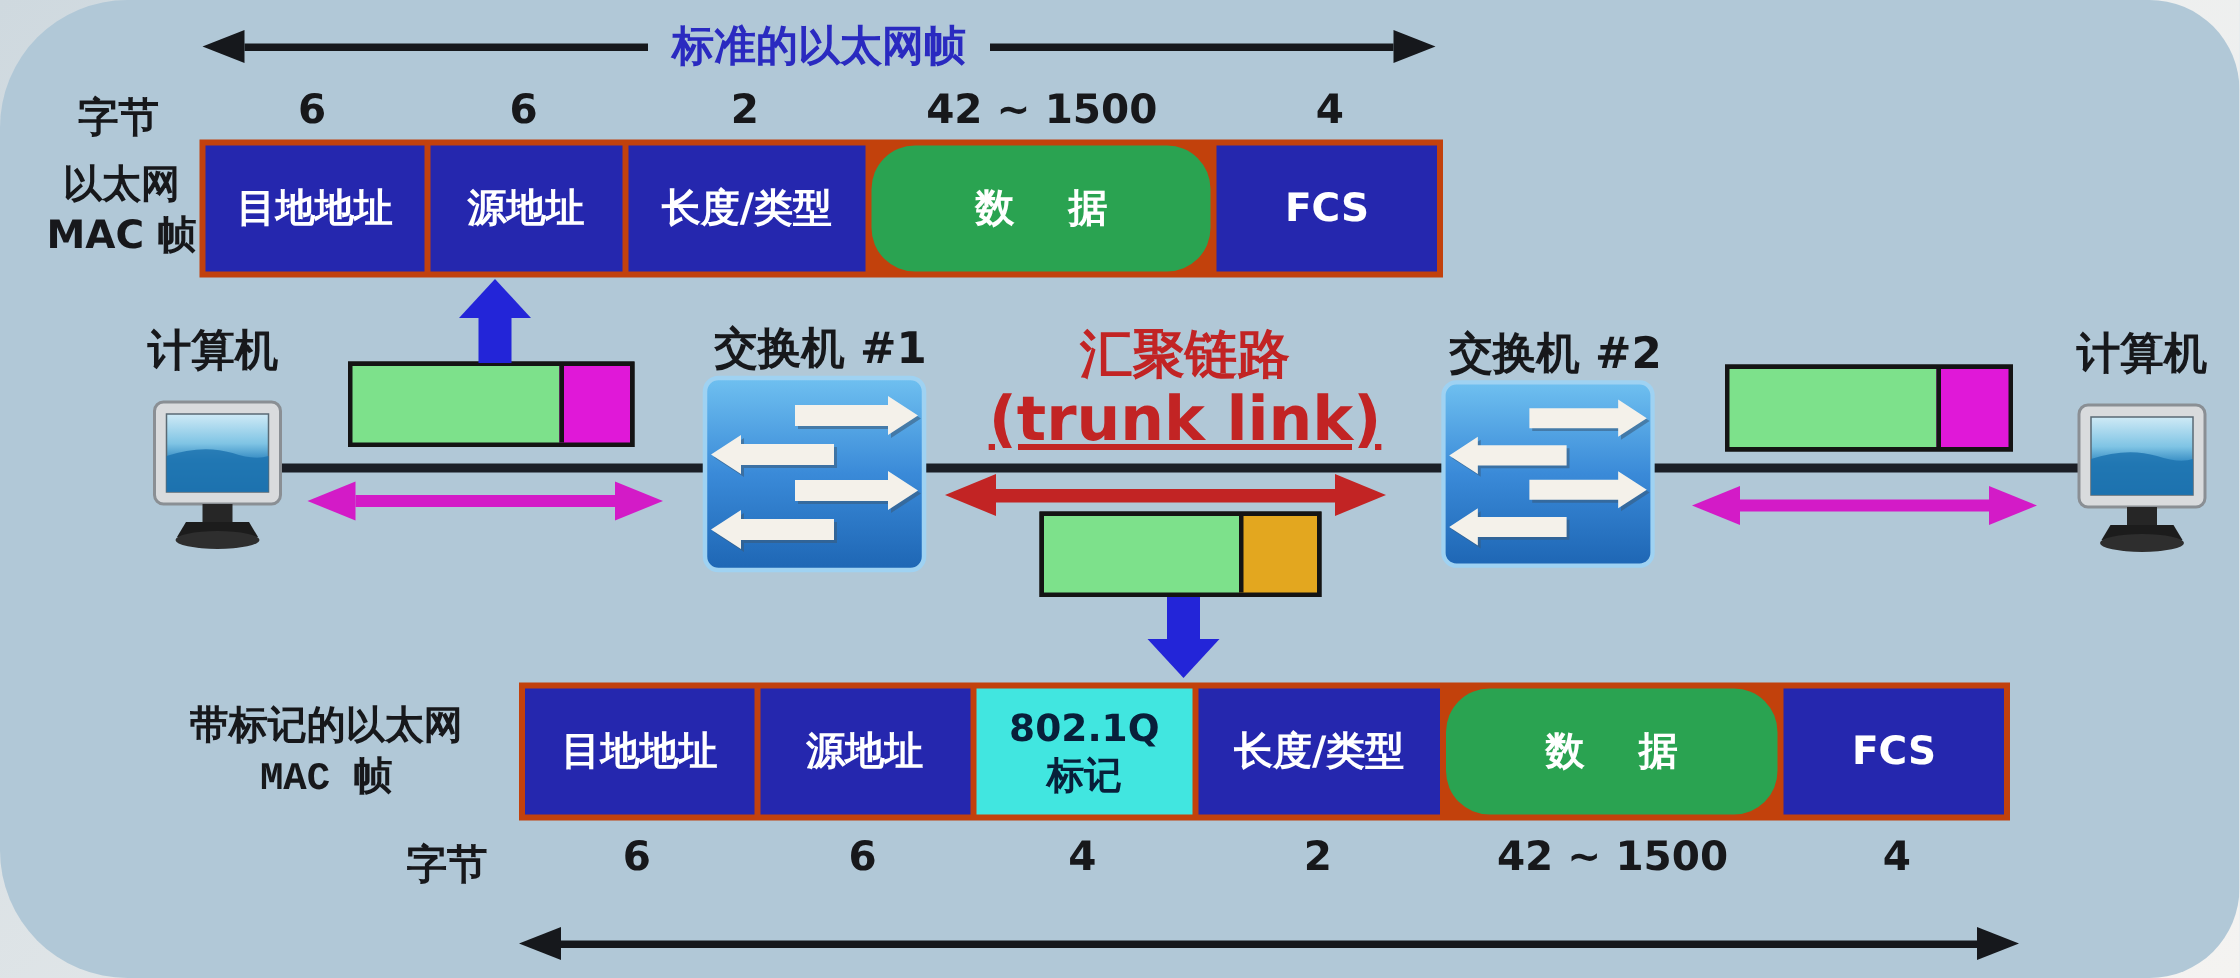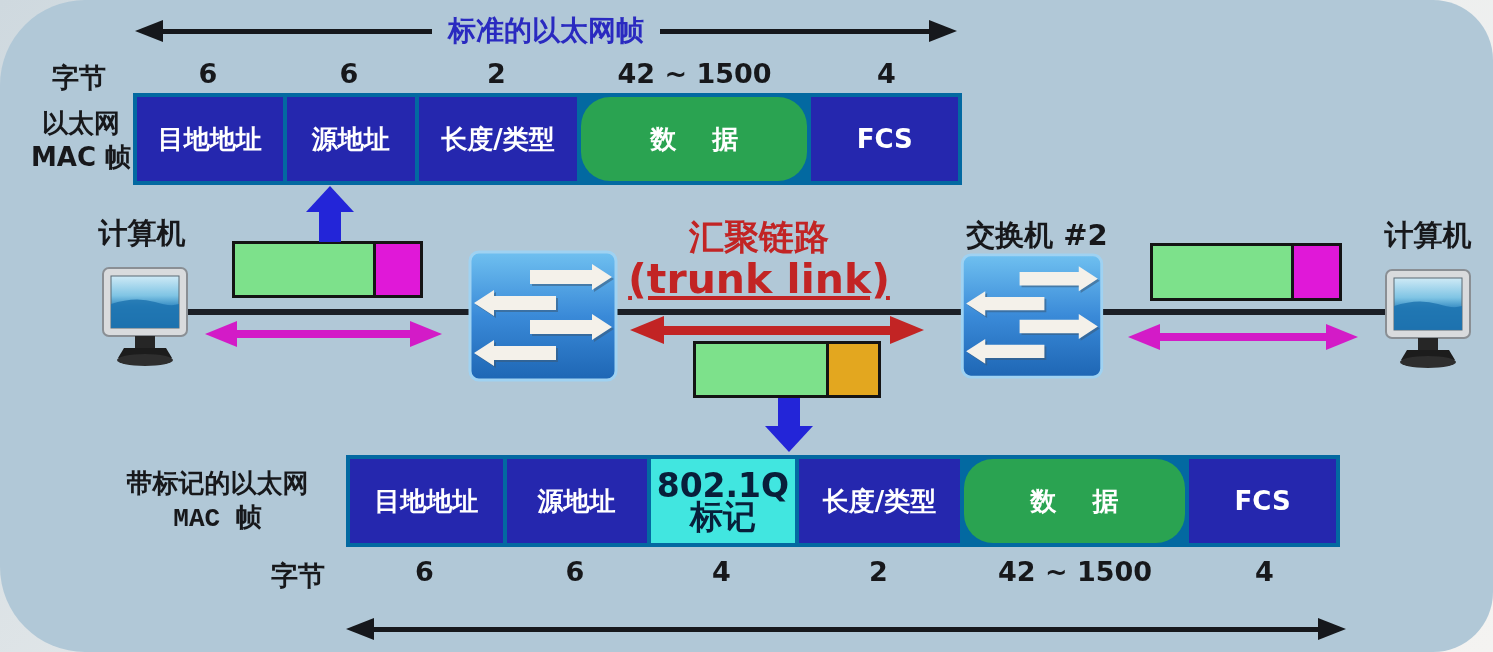--- a/index.html
+++ b/index.html
@@ -18,44 +18,44 @@
               border-color:transparent var(--c) transparent transparent;}
   .arrow2 .hr{width:0;height:0;border-style:solid;border-width:var(--hh) 0 var(--hh) var(--hw);
               border-color:transparent transparent transparent var(--c);}
   .arrow2 .ta-title{margin:0 16px;font-weight:bold;white-space:nowrap;}
 
   
   .byte-row{position:absolute;display:flex;}
   .byte-row span{text-align:center;font-weight:bold;font-size:27px;color:#17181b;white-space:pre;}
 
   
-  .frame{position:absolute;display:flex;background:#0369a1;padding:4px;gap:4px;box-sizing:border-box;}
+  .frame{position:absolute;display:flex;background:#c2410c;padding:4px;gap:4px;box-sizing:border-box;}
   .cell{display:flex;flex-direction:column;align-items:center;justify-content:center;
         color:#ffffff;font-weight:bold;font-size:26px;white-space:pre;line-height:30px;}
   .cell.blue{background:#2527ae;}
   .cell.green{background:#2aa351;border-radius:29px;}
-  .cell.cyan{background:#41e6e0;color:#081f3a;font-size:33px;line-height:31px;}
+  .cell.cyan{background:#41e6e0;color:#081f3a;font-size:25px;line-height:31px;}
 
   
   .tagframe{position:absolute;display:flex;border:3px solid #141414;box-sizing:border-box;background:#141414;}
   .tagframe .seg{height:100%;}
   .tagframe .seg + .seg{border-left:3px solid #141414;box-sizing:border-box;}
   .seg.lgreen{background:#7de18b;}
   .seg.magenta{background:#e018d8;}
   .seg.orange{background:#e3a71f;}
 
   
   .v-arrow{position:absolute;width:48px;display:flex;flex-direction:column;align-items:center;}
   .v-arrow .head-up{width:0;height:0;border-style:solid;border-width:0 24px 26px 24px;
                     border-color:transparent transparent #2325d8 transparent;}
   .v-arrow .head-down{width:0;height:0;border-style:solid;border-width:26px 24px 0 24px;
                       border-color:#2325d8 transparent transparent transparent;}
   .v-arrow .shaft{width:22px;background:#2325d8;}
 
-  .trunk-lbl{position:absolute;left:584px;top:216px;width:350px;text-align:center;
+  .trunk-lbl{position:absolute;left:615px;top:216px;width:350px;text-align:center;
              color:#c22424;font-weight:bold;line-height:42px;}
   .trunk-lbl .l1{font-size:35px;}
   .trunk-lbl .l2{font-size:41px;text-decoration:underline;}
 </style>
 </head>
 <body>
 
 <div id="stage">
 
   <div class="arrow2" id="top-arrow" style="left:135px;top:14px;width:822px;height:34px;">
@@ -111,20 +111,21 @@
   <div class="lbl" style="left:1368px;top:216px;width:120px;font-size:29px;">计算机</div>
   <svg class="abs" style="left:1383px;top:268px;" width="90" height="102" viewBox="0 0 90 102">
     <rect x="3" y="2" width="84" height="68" rx="6" fill="#d9dbdd" stroke="#8a8f94" stroke-width="2"></rect>
     <rect x="11" y="10" width="68" height="52" fill="url(#scr1)" stroke="#5a6a74" stroke-width="1"></rect>
     <path d="M11 38 Q35 30 55 36 Q70 41 79 38 L79 62 L11 62 Z" fill="#1f74b0" opacity="0.85"></path>
     <rect x="35" y="70" width="20" height="12" fill="#262626"></rect>
     <path d="M24 82 L66 82 L72 92 L18 92 Z" fill="#1c1c1c"></path>
     <ellipse cx="45" cy="94" rx="28" ry="6" fill="#2e2e2e"></ellipse>
   </svg>
 
+  <div class="lbl" style="left:462px;top:213px;width:170px;font-size:29px;">交换机 #1</div>
   <svg class="abs" style="left:468px;top:250px;" width="150" height="132" viewBox="0 0 150 132">
     <defs>
       <linearGradient id="swg" x1="0" y1="0" x2="0" y2="1">
         <stop offset="0" stop-color="#6fc0f0"></stop>
           <stop offset="0.5" stop-color="#3a8ad8"></stop>
         <stop offset="1" stop-color="#1e66b4"></stop>
       </linearGradient>
     </defs>
     <rect x="2" y="2" width="146" height="128" rx="9" fill="url(#swg)" stroke="#9fd2f2" stroke-width="3"></rect>
     <g fill="#3a5a78" opacity="0.55">

